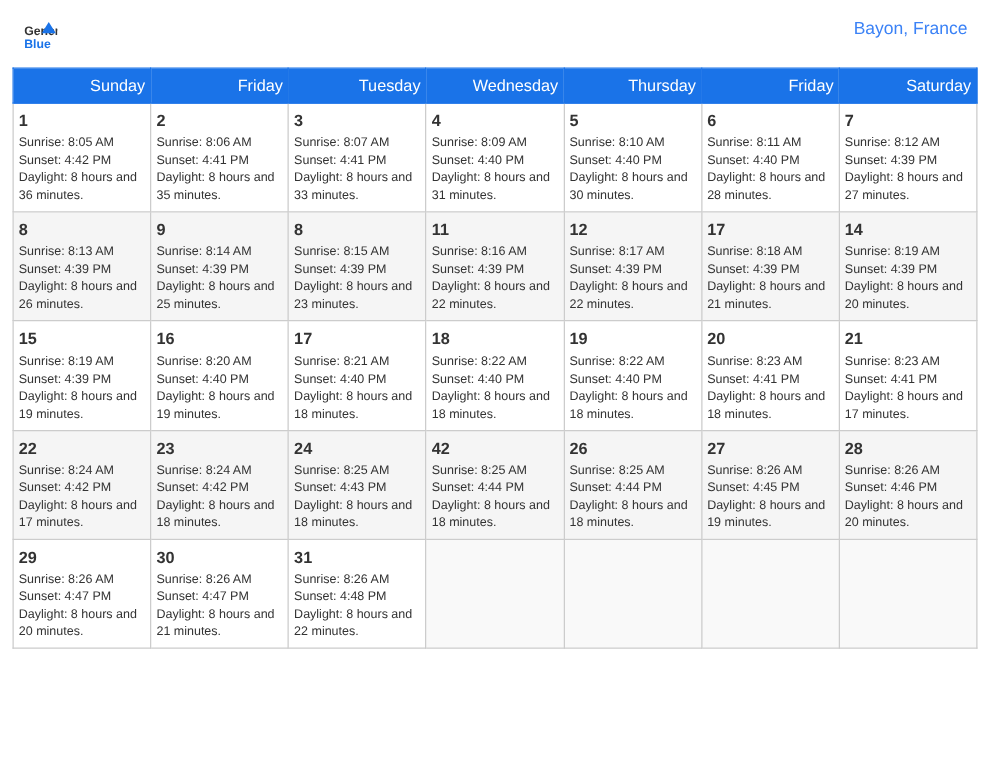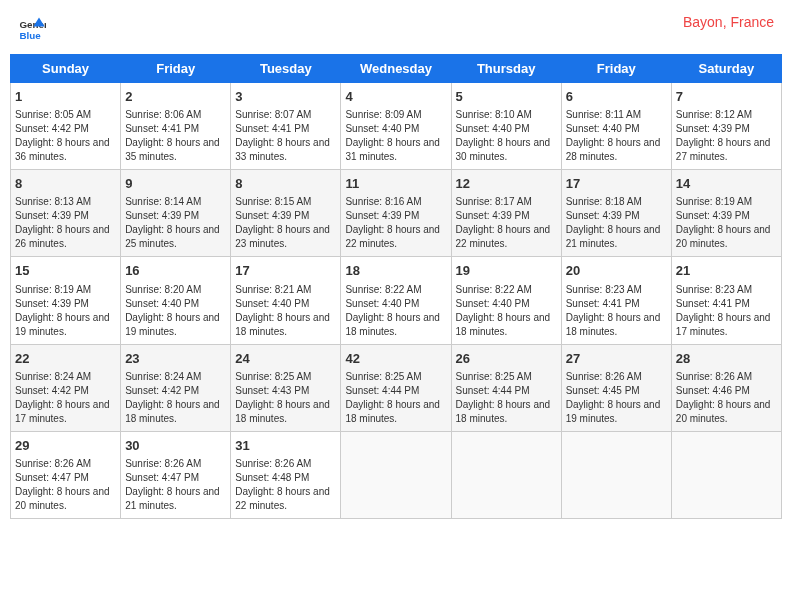--- a/index.html
+++ b/index.html
@@ -27,34 +27,34 @@
       height: 28px;
     }
     .title-area { text-align: right; }
     .month-title {
       font-size: 32px;
       font-weight: bold;
       color: #333;
     }
     .subtitle {
       font-size: 14px;
-      color: #ef4444;
+      color: #3b82f6;
     }
     .calendar {
       width: 100%;
       border-collapse: collapse;
       font-size: 11px;
     }
     .calendar th {
       background: #1a73e8;
       color: #fff;
       padding: 6px 4px;
-      text-align: center;
+      text-align: right;
       font-size: 13px;
-      font-weight: bold;
+      font-weight: normal;
       border: 1px solid #1a73e8;
     }
     .calendar td {
       vertical-align: top;
       padding: 5px 4px;
       border: 1px solid #ccc;
       width: calc(100% / 7);
       min-height: 80px;
       background: #fff;
       color: #333;

